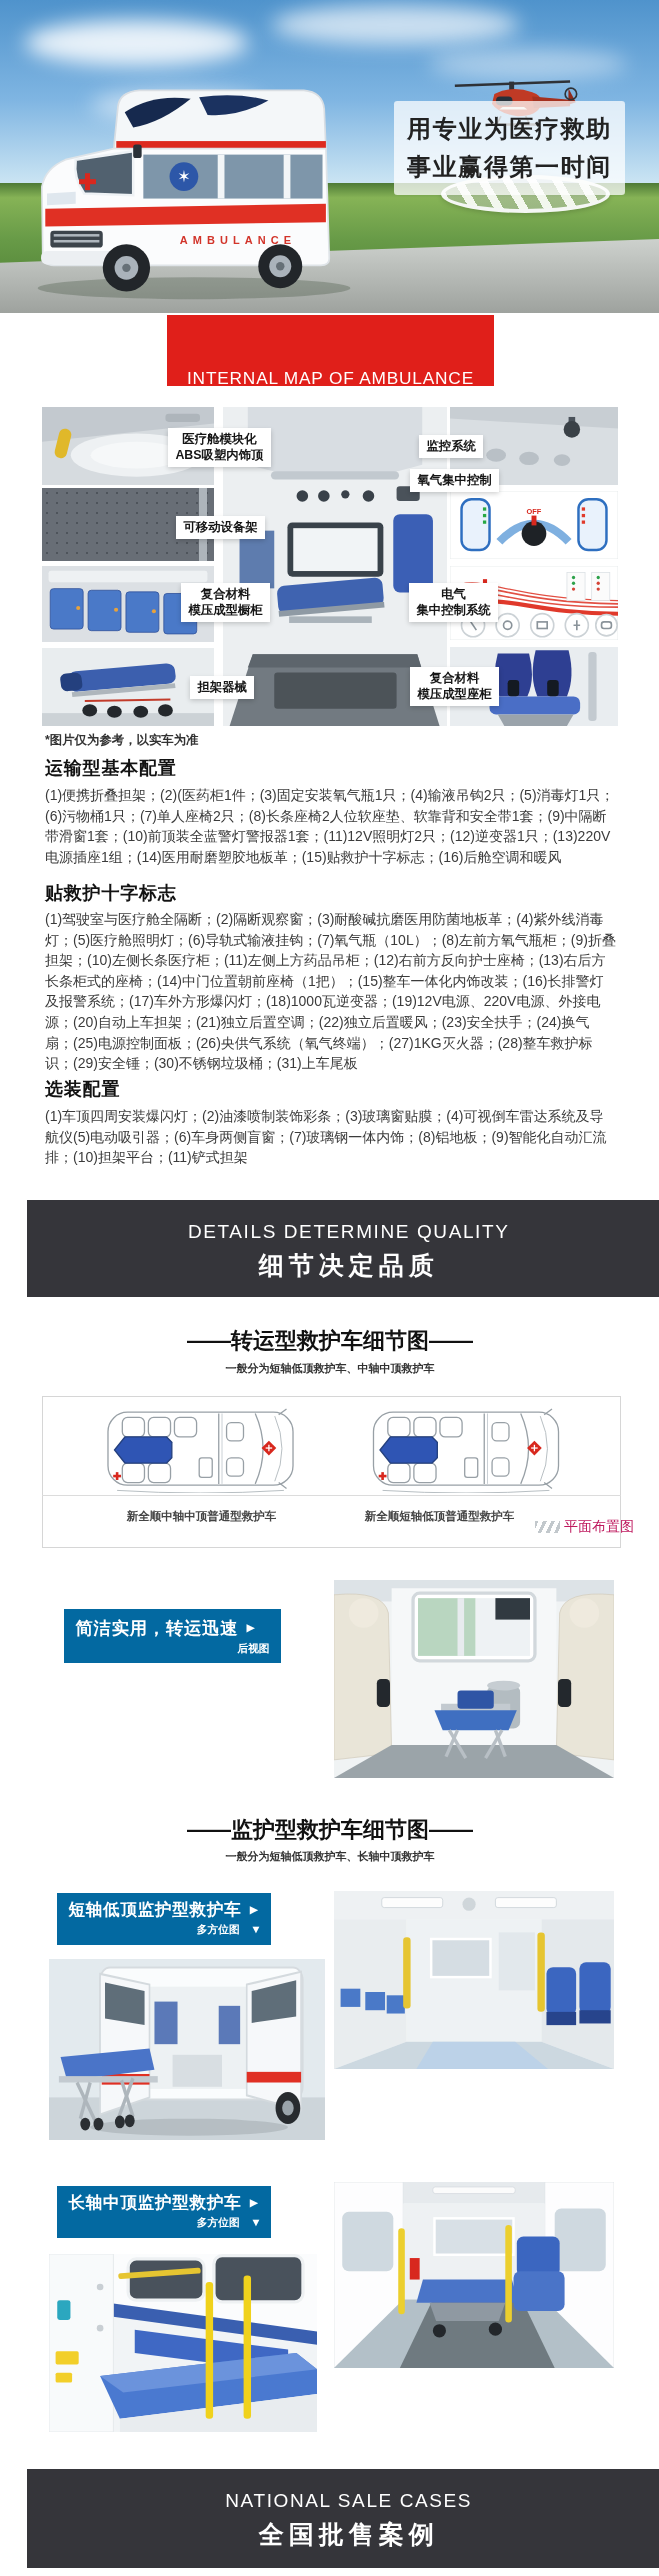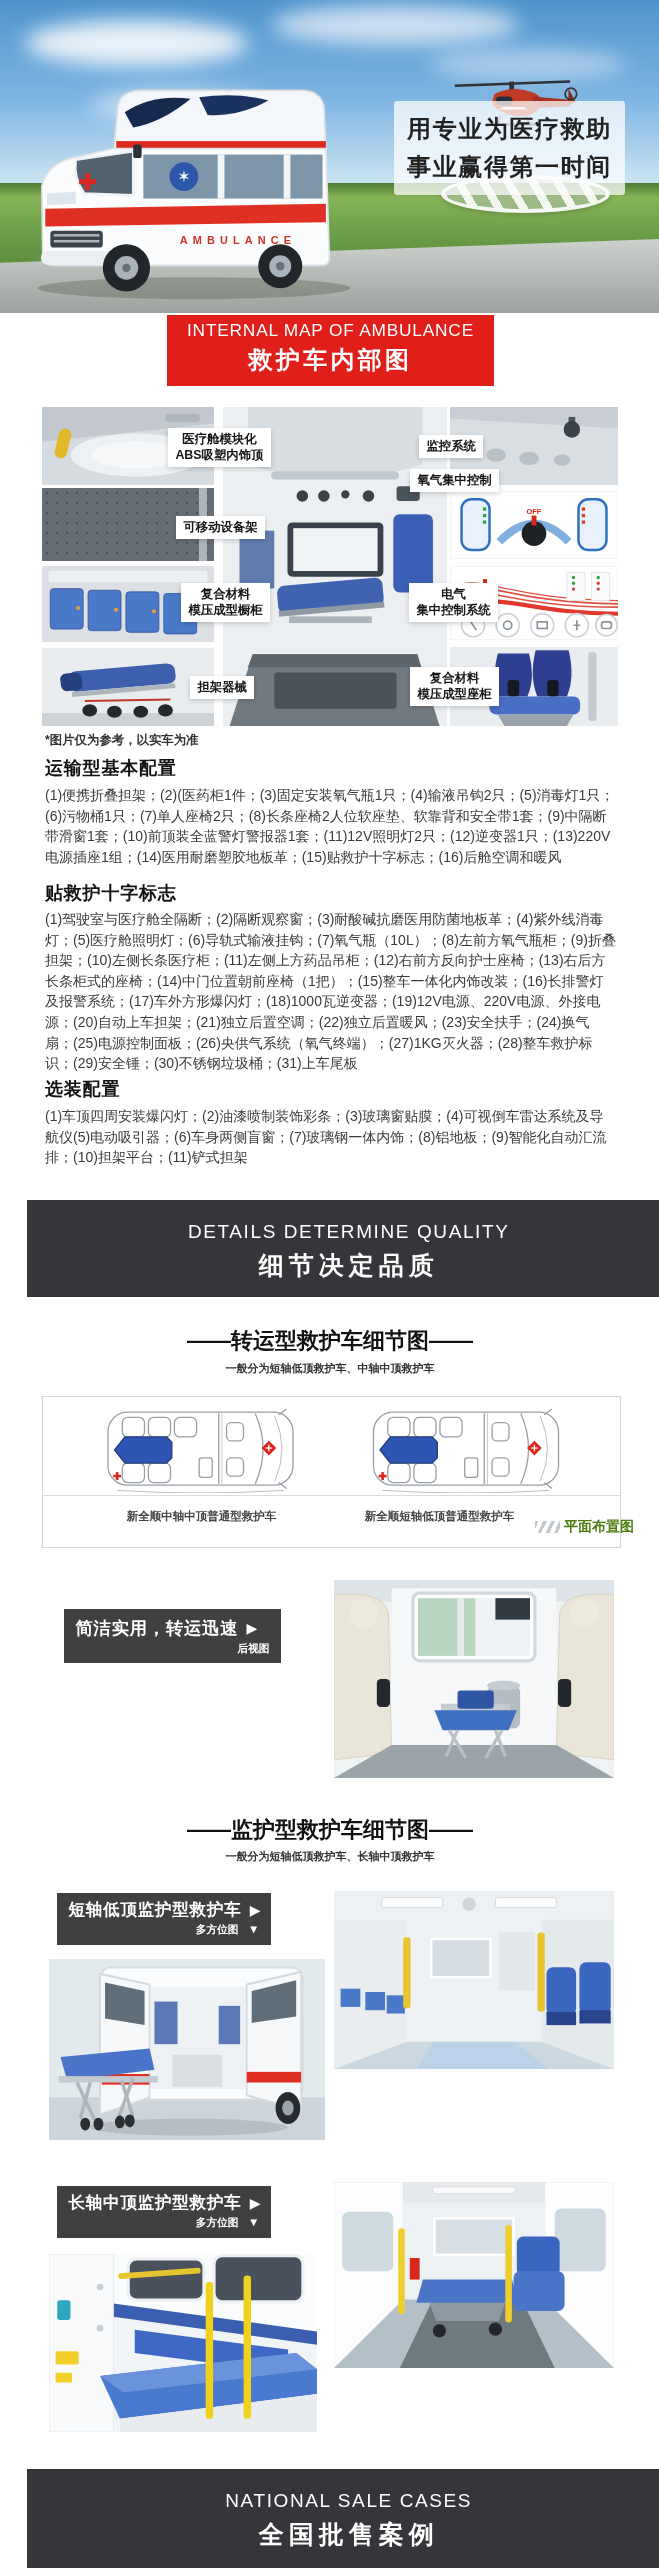--- a/index.html
+++ b/index.html
@@ -20,21 +20,21 @@
              border:4.1px solid #f4f6f4; background:repeating-linear-gradient(60deg,rgba(255,255,255,.9) 0 8.2px,rgba(190,196,190,.45) 8.2px 21.4px);
              box-shadow:0 1.6px 5px rgba(0,0,0,.18); }
   .hero-panel { position:absolute; left:394px; top:101px; width:231px; height:94px;
                 background:rgba(255,255,255,.74); border-radius:3.3px;
                 display:flex; flex-direction:column; align-items:center; justify-content:center; gap:5.8px; }
   .hero-panel span { font-size:24px; font-weight:800; color:#222; letter-spacing:1.6px; white-space:nowrap; }
 
   
   .red-banner { position:absolute; left:167px; top:315px; width:327px; height:71px; background:#e01f1a;
                 text-align:center; color:#fff; }
-  .red-banner .en { font-size:17.3px; padding-top:5px; letter-spacing:0.8px; }
+  .red-banner .en { font-size:17.3px; padding-top:5px; letter-spacing:0.8px;margin-top:48px; }
   .red-banner .zh { font-size:24px; font-weight:800; margin-top:3.3px; letter-spacing:3.3px; }
   .dark-banner { position:absolute; left:8.2px; width:643px; height:97px; background:#35353a; text-align:center; color:#fff;margin-left:19px; }
   .dark-banner .en { font-size:19px; padding-top:21.4px; letter-spacing:1.6px; }
   .dark-banner .zh { font-size:25px; font-weight:800; margin-top:5.8px; letter-spacing:5px; }
 
   
   .ph { position:absolute; overflow:hidden; background:#e9edef; }
   .ph svg { display:block; }
   .pegboard { background:#686e76 radial-gradient(#4e545b 1.3px, transparent 1.5px); background-size:10px 10px; }
   .pegboard .edge { position:absolute; right:6.6px; top:0; width:8.2px; height:100%; background:#aeb5bb; }
@@ -46,26 +46,26 @@
   .spec-h { position:absolute; left:45px; font-size:18px; font-weight:800; color:#121212; letter-spacing:0.8px; }
   .spec-p { position:absolute; left:45px; width:571px; font-size:14px; line-height:20.6px; color:#3b3b3b; font-weight:500; }
 
   .sec-title { position:absolute; left:0; width:660px; text-align:center; font-size:22px; font-weight:800; color:#111; }
   .sec-sub { position:absolute; left:0; width:660px; text-align:center; font-size:11px; color:#333; font-weight:600; }
 
   
   .planbox { position:absolute; left:42px; top:1396px; width:579px; height:152px; border:0.8px solid #d6d6d6; background:#fff; }
   .plan-divider { position:absolute; left:42px; top:1495px; width:579px; height:0.8px; background:#dcdcdc; }
   .plan-cap { position:absolute; width:181px; text-align:center; font-size:11.5px; color:#444; font-weight:700; }
-  .plantag { position:absolute; left:535px; top:1518px; font-size:14px; font-weight:700; color:#4d7c0f; display:flex; align-items:center; }
+  .plantag { position:absolute; left:535px; top:1518px; font-size:14px; font-weight:400; color:#be185d; display:flex; align-items:center; }
   .stripes { display:inline-block; width:25px; height:11.5px; margin-right:4.1px;
              background:repeating-linear-gradient(115deg,#c2c8cc 0 3.3px,transparent 3.3px 7.4px); }
 
   
-  .red-tag { position:absolute; background:#404040; color:#fff; }
+  .red-tag { position:absolute; background:#0369a1; color:#fff;font-family:Liberation Mono, monospace; }
   .rt1 { display:flex; align-items:center; padding:6.6px 10px 0 11.5px; font-weight:800; white-space:nowrap; }
   .rt1 .t { font-size:17.3px; letter-spacing:0.8px; }
   .rt1 .arrow { margin-left:8.2px; font-size:14px; }
   .rt2 { text-align:right; padding:2.5px 11.5px 0 0; font-size:10.7px; font-weight:700; }
   .rt2 .arrow { margin-left:6.6px; font-size:11.5px; }
 </style>
 </head>
 <body>
 
 <div class="page">

